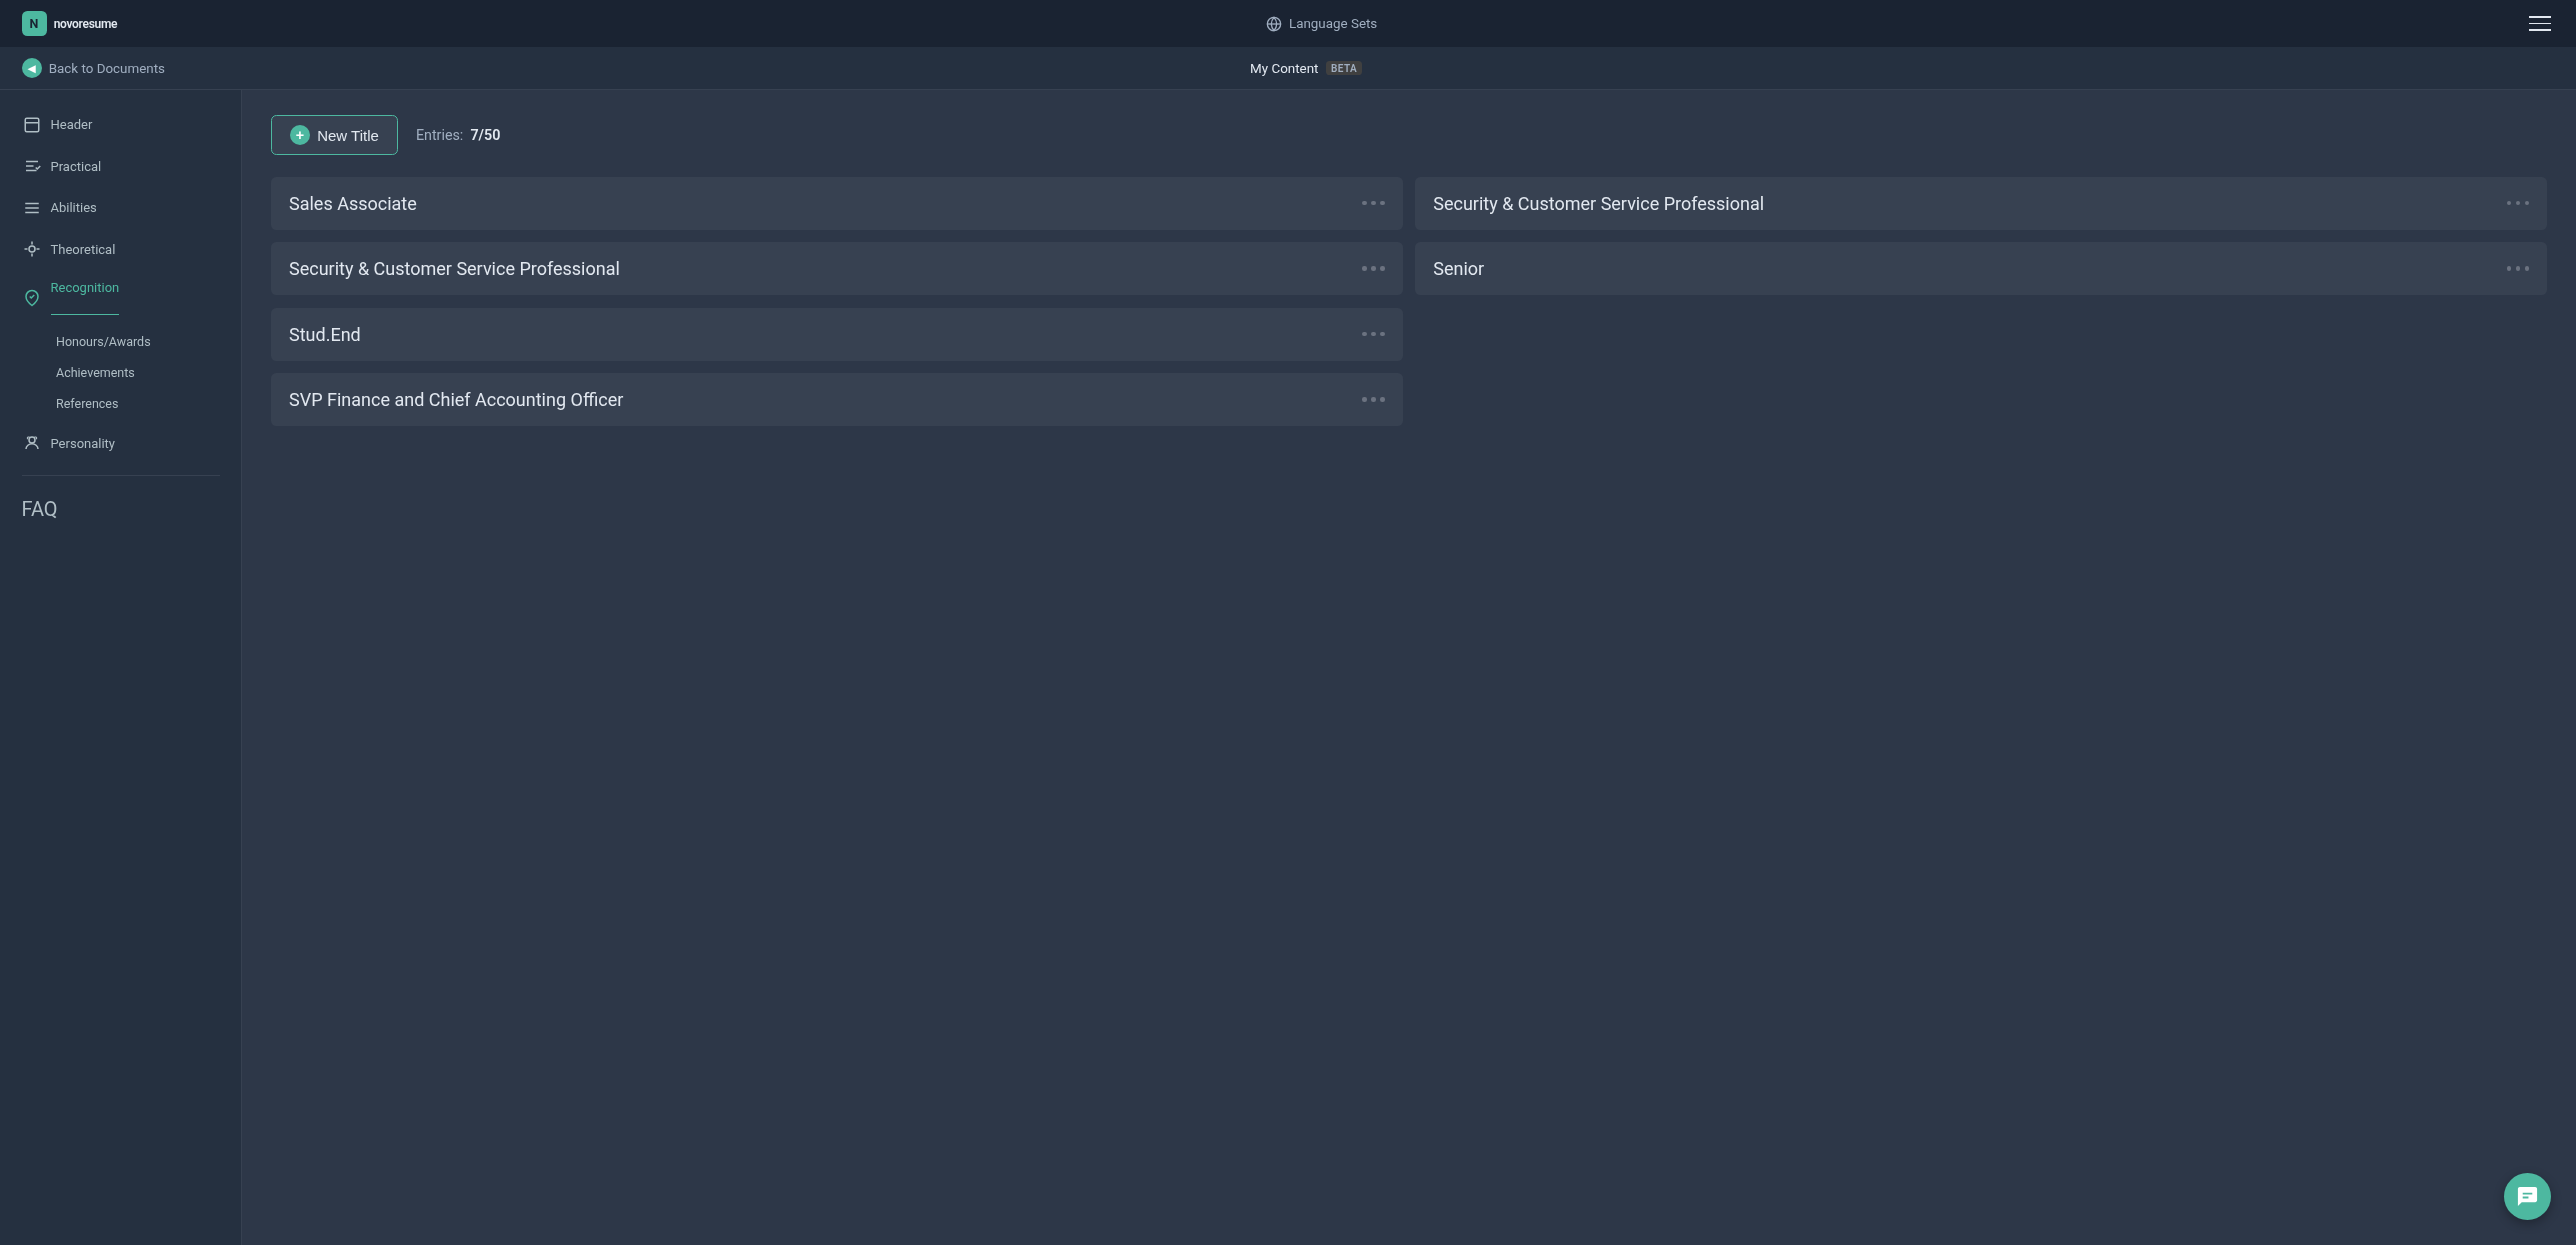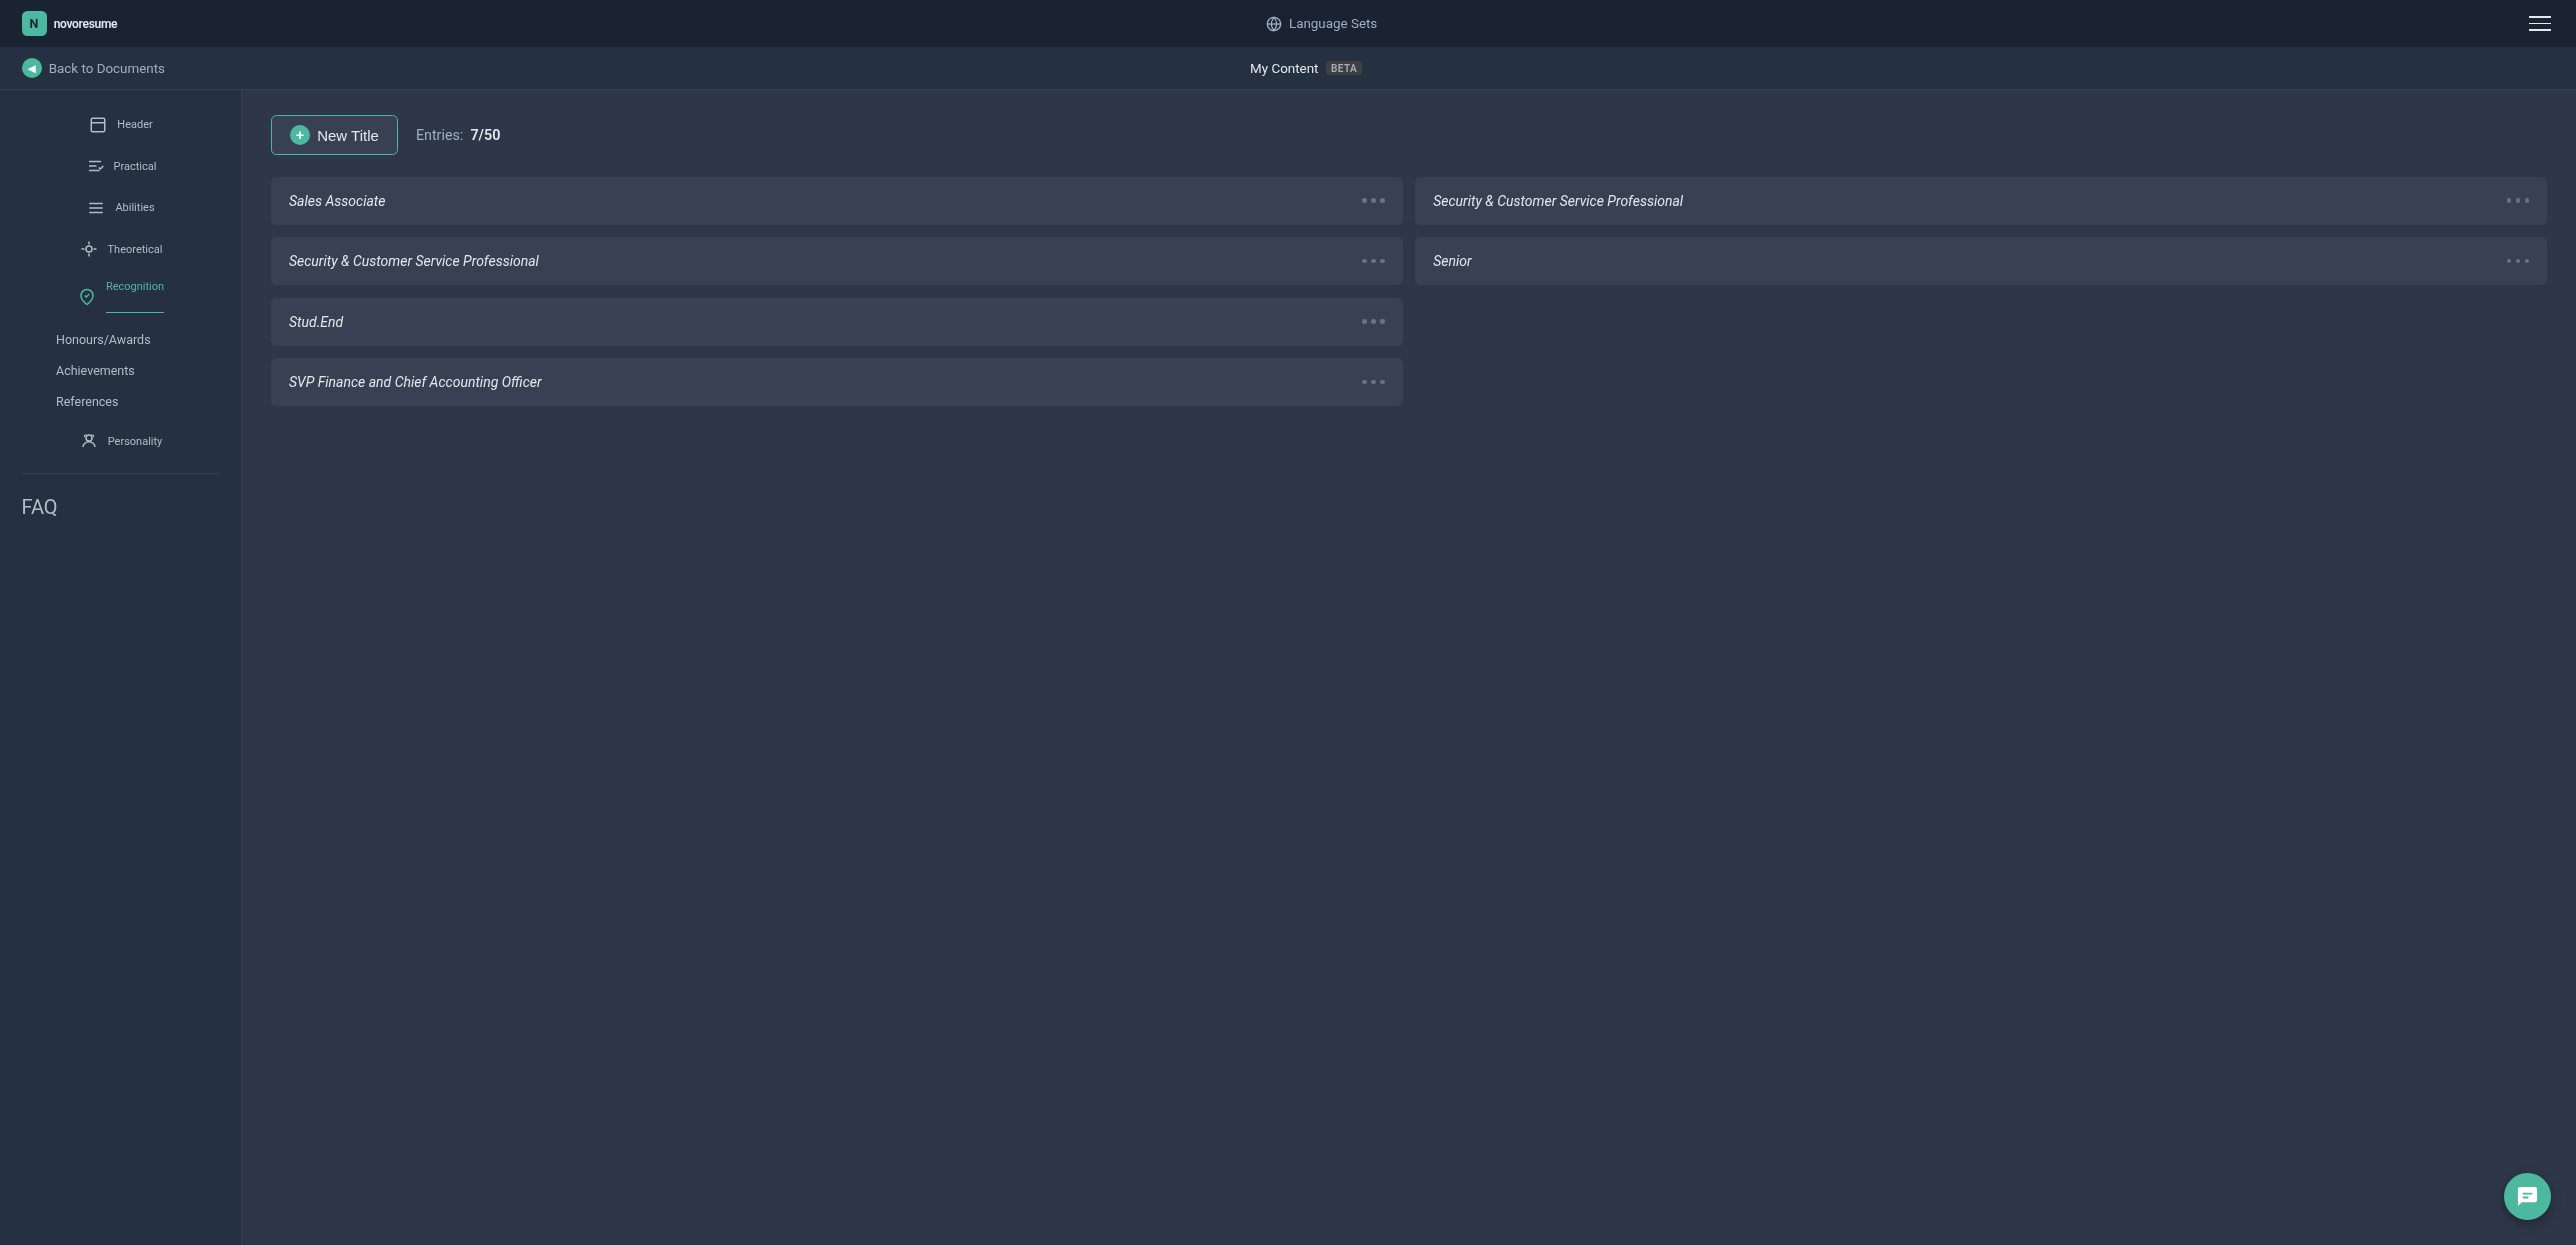--- a/index.html
+++ b/index.html
@@ -133,24 +133,23 @@
       padding: 14.3px 0;
       overflow-y: auto;
       border-right: 0.9px solid #374151;
     }
     .sidebar-item {
       display: flex;
       align-items: center;
       gap: 9px;
       padding: 10.7px 21.5px;
       cursor: pointer;
-      font-size: 11px;
+      font-size: 13px;
       color: #b0bec5;
       transition: background 0.15s;
-      justify-content: center;
     }
     .sidebar-item.active {
       color: #4db8a0;
     }
     .sidebar-item-icon {
       width: 20px;
       height: 20px;
       display: flex;
       align-items: center;
       justify-content: center;
@@ -235,23 +234,22 @@
       background: #374151;
       border-radius: 5.4px;
       padding: 16px 18px;
       display: flex;
       align-items: center;
       justify-content: space-between;
       cursor: pointer;
       transition: background 0.15s;
     }
     .card-title {
-      font-size: 14px;
-      color: #e2e8f0;
-      font-style: italic;
+      font-size: 18px;
+      color: #e2e8f0;
     }
     .card-menu {
       display: flex;
       gap: 4.5px;
       align-items: center;
       cursor: pointer;
     }
     .card-menu span {
       width: 4.5px;
       height: 4.5px;

